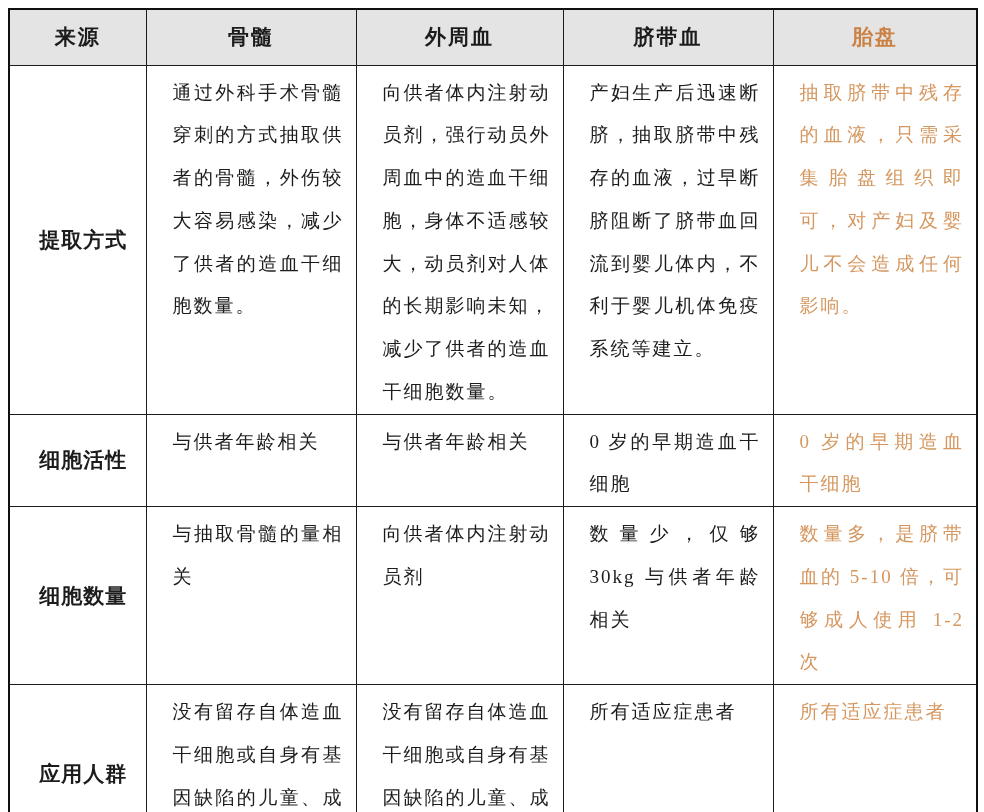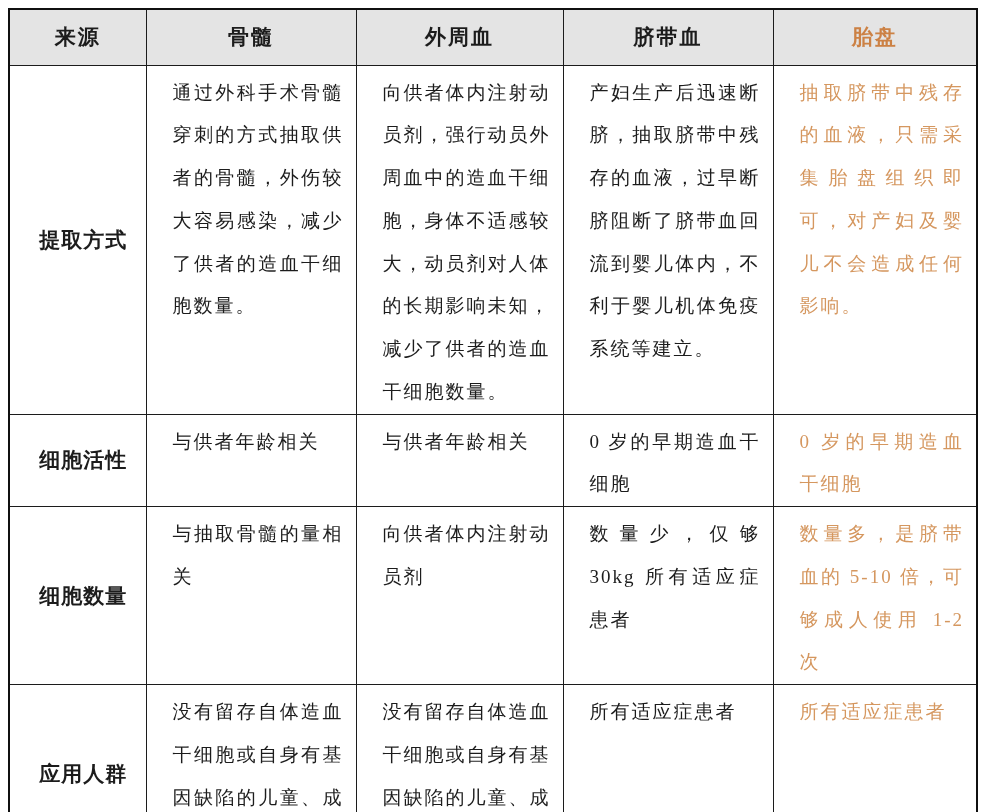--- a/index.html
+++ b/index.html
@@ -108,21 +108,21 @@
         <td class="row-label">细胞活性</td>
         <td class="body-cell">与供者年龄相关</td>
         <td class="body-cell">与供者年龄相关</td>
         <td class="body-cell">0 岁的早期造血干细胞</td>
         <td class="body-cell accent">0 岁的早期造血干细胞</td>
       </tr>
       <tr class="r-quantity">
         <td class="row-label">细胞数量</td>
         <td class="body-cell">与抽取骨髓的量相关</td>
         <td class="body-cell">向供者体内注射动员剂</td>
-        <td class="body-cell">数量少，仅够 30kg 所有适应症患者</td>
+        <td class="body-cell">数量少，仅够 30kg 与供者年龄相关</td>
         <td class="body-cell accent">数量多，是脐带血的 5-10 倍，可够成人使用 1-2 次</td>
       </tr>
       <tr class="r-people">
         <td class="row-label">应用人群</td>
         <td class="body-cell">没有留存自体造血干细胞或自身有基因缺陷的儿童、成年人</td>
         <td class="body-cell">没有留存自体造血干细胞或自身有基因缺陷的儿童、成年人</td>
         <td class="body-cell">所有适应症患者</td>
         <td class="body-cell accent">所有适应症患者</td>
       </tr>
       <tr class="r-stars">

